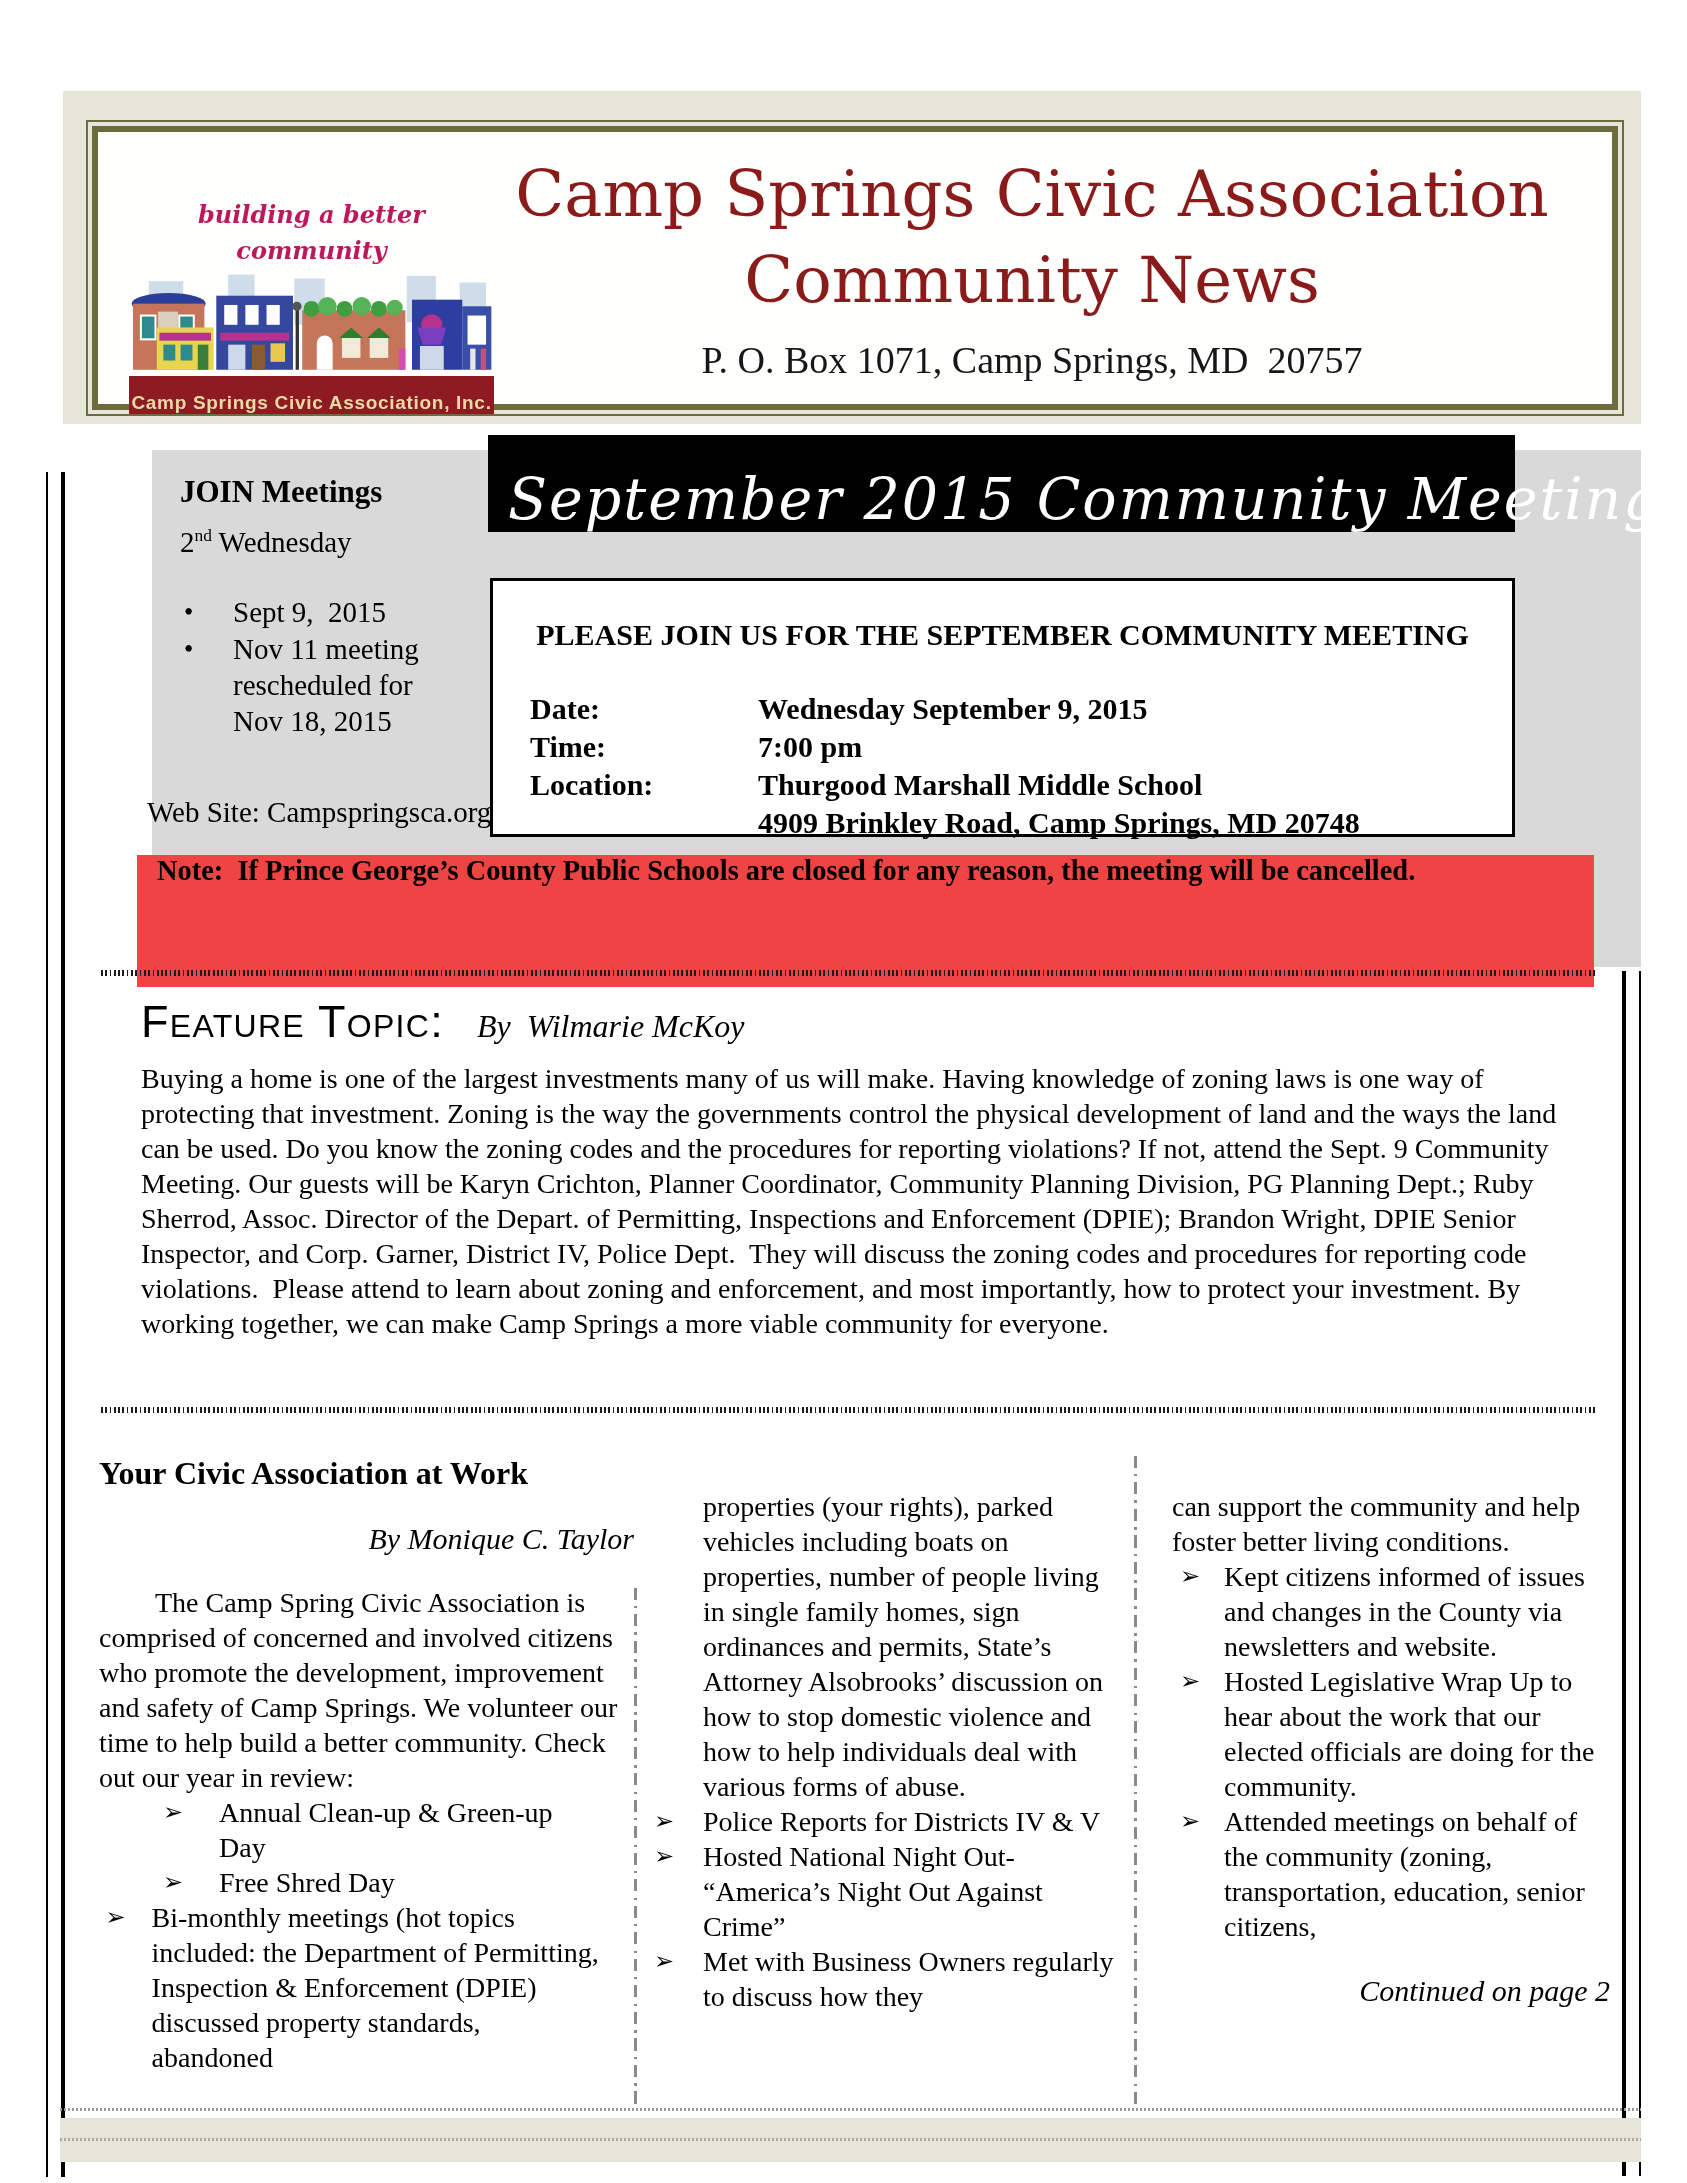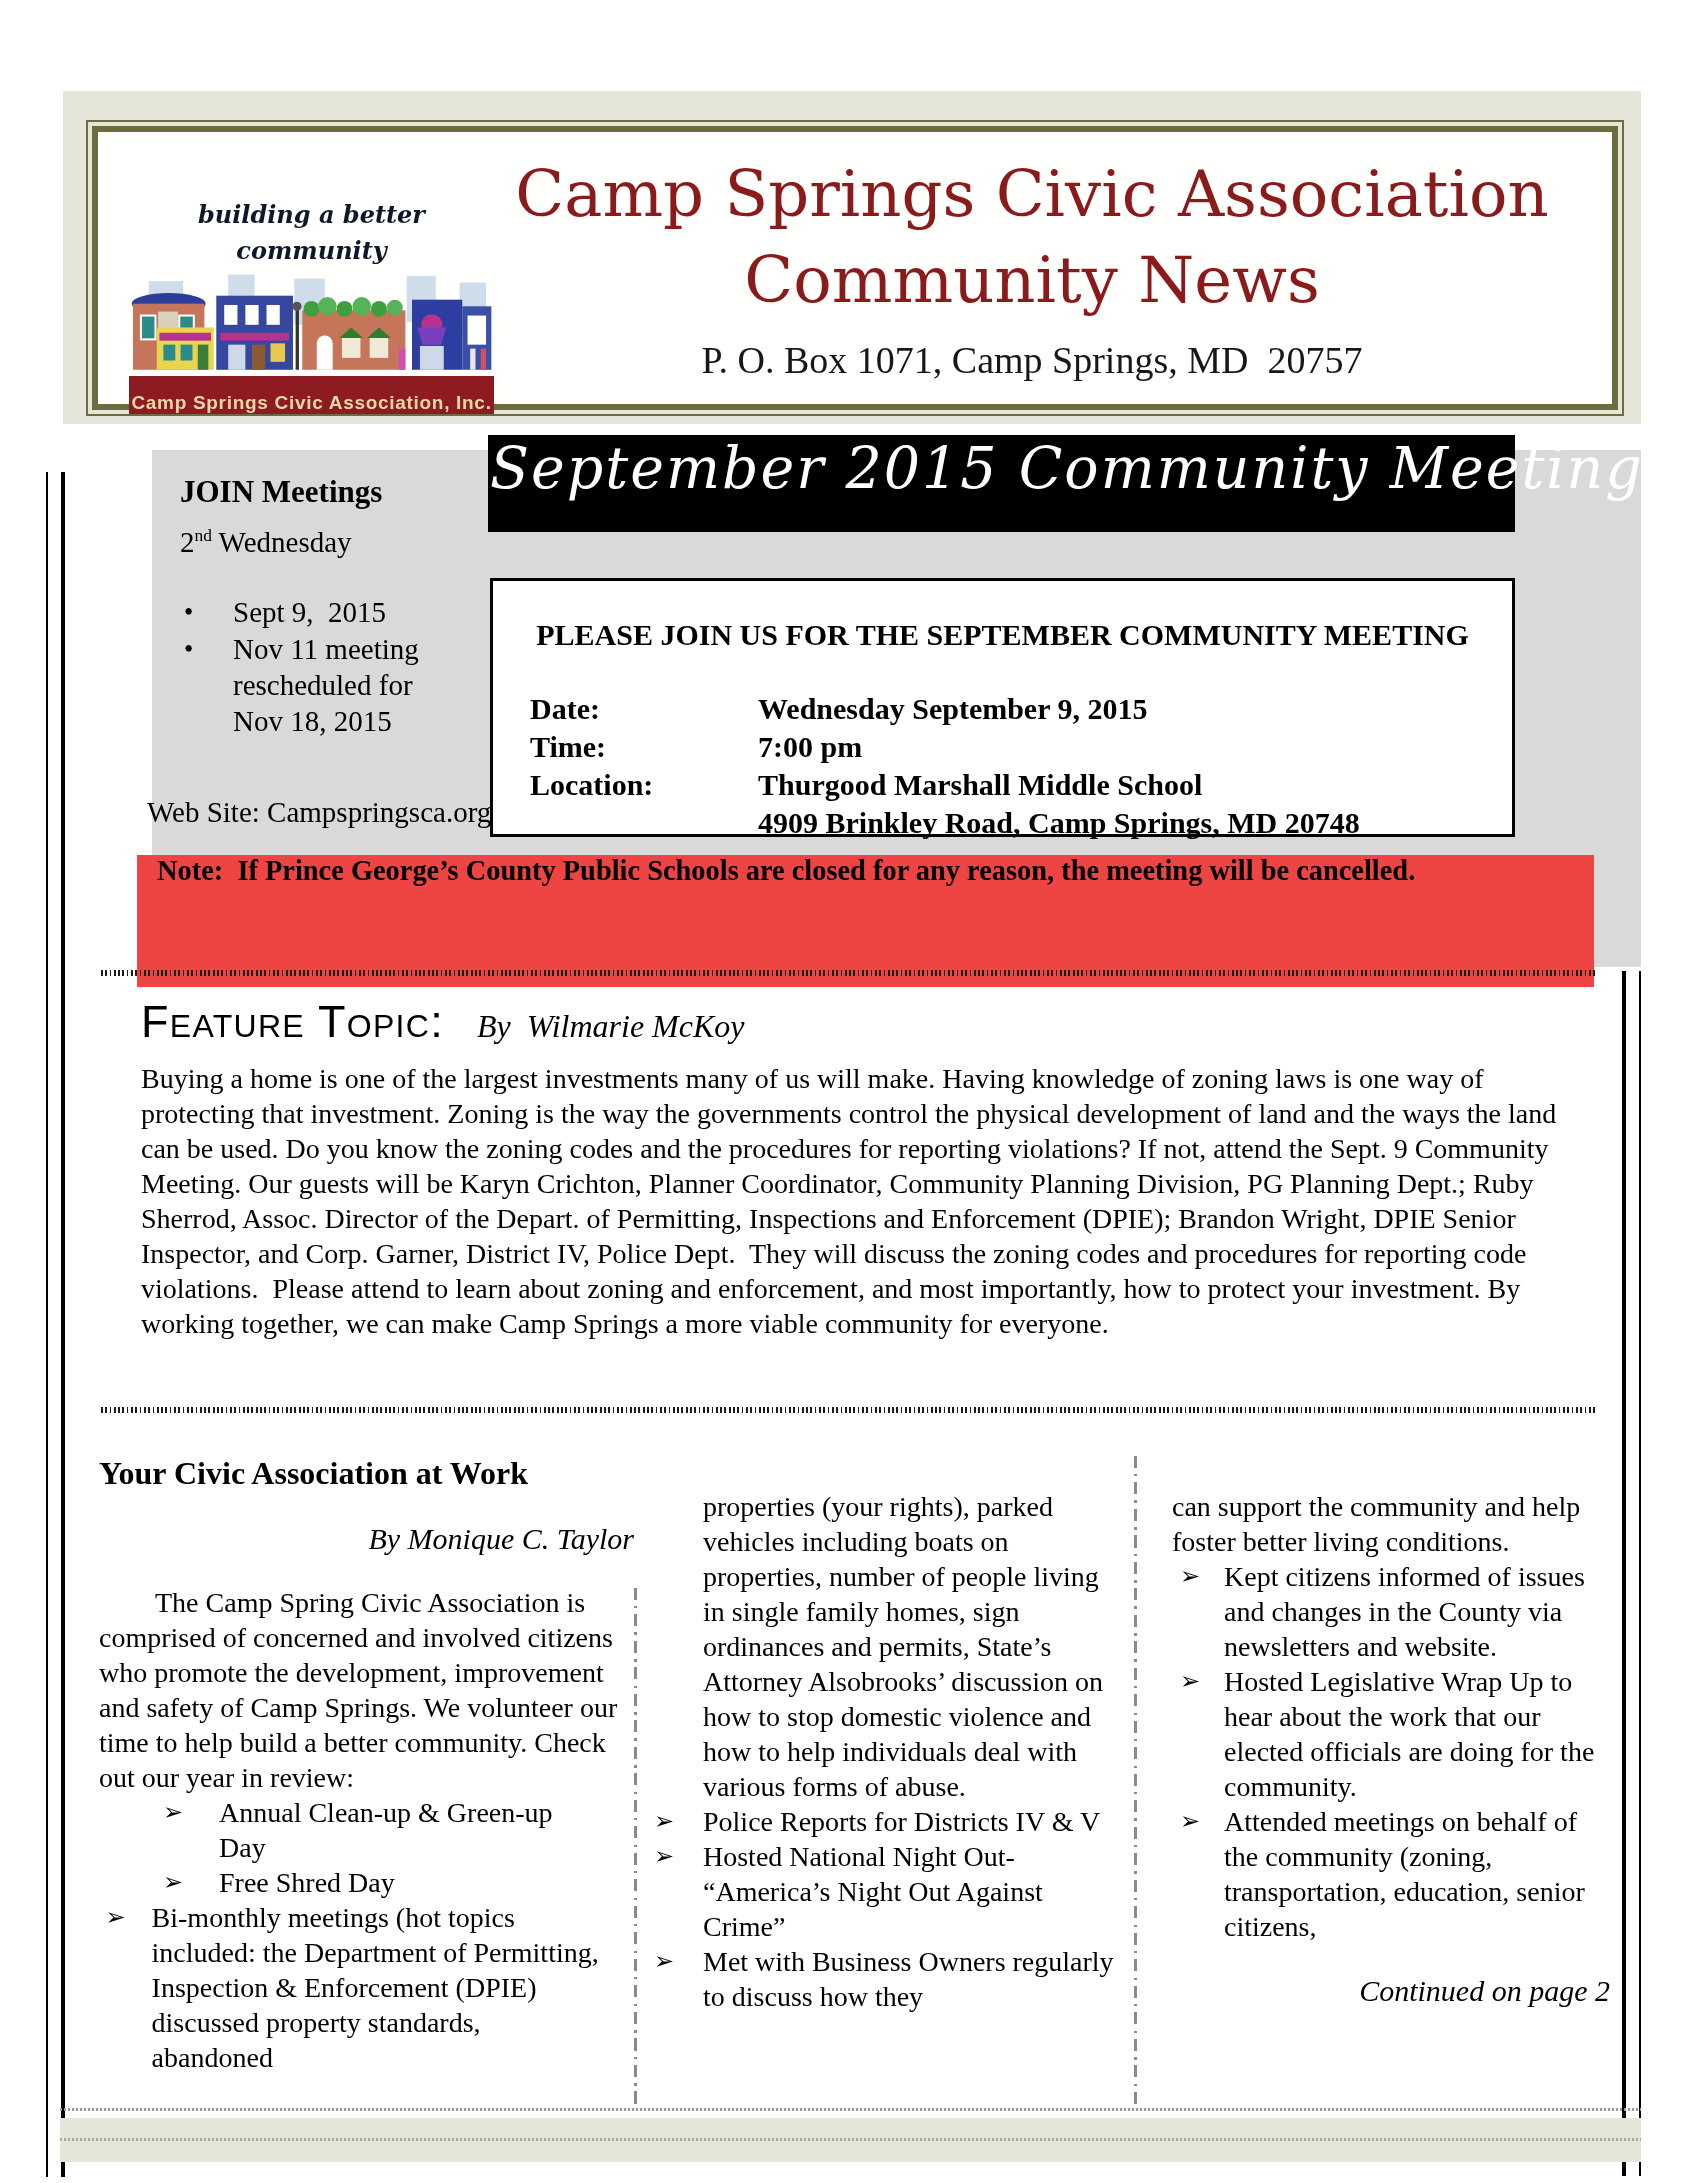--- a/index.html
+++ b/index.html
@@ -13,42 +13,42 @@
 
   
   #header-band { left:63px; top:91px; width:1578px; height:333px; background:#e5e5da; }
   #header-frame-outer { position:absolute; left:22.5px; top:29px; width:1534px; height:292px;
     border:2.6px solid #6d6c3e; }
   #header-frame-inner { position:absolute; left:4px; top:4px; right:4px; bottom:4px;
     border:6.6px solid #6d6c3e; background:#fffffd; }
 
   #logo { left:129px; top:197px; width:365px; height:191px; }
   #logo-tagline { text-align:center; font-family:"DejaVu Serif",serif; font-style:italic;
-    font-weight:bold; font-size:24px; color:#0f172a; line-height:36px; }
+    font-weight:bold; font-size:24px; color:#be185d; line-height:36px; }
   #logo-banner { height:38px; background:#8e1b22; display:flex; align-items:flex-end; justify-content:center;
     font-family:"Liberation Sans",sans-serif; font-weight:bold; font-size:19px; color:#ead9a4; letter-spacing:0.7px; }
 
   #title-block { left:463px; top:151px; width:1138px; text-align:center; }
   .title-line { font-family:"DejaVu Serif",serif; font-size:64px; line-height:86px; color:#8b1a1a; }
   #header-address { margin-top:14.6px; font-size:38px; color:#171717; }
 
   
   #gray-panel { left:152px; top:450px; width:1489px; height:517px; background:#d9d9d9; }
 
   #csca-heading { left:180px; top:474px; font-size:31px; font-weight:bold; }
   #csca-sched { left:180px; top:525px; font-size:29px; }
   #csca-sched sup { font-size:60%; vertical-align:super; }
   #csca-list { left:184px; top:594px; width:311px; font-size:29px; line-height:36px; }
   .csca-row { display:flex; margin-bottom:1.3px; }
   .csca-row .dot { width:49px; font-size:26.5px; }
   .csca-row .txt { width:225px; }
   #csca-web { left:147px; top:796px; font-size:29px; }
 
   #banner { left:488px; top:435px; width:1027px; height:97px; background:#000000;
-    display:flex; align-items:flex-start; padding-left:2px; box-sizing:border-box; }
+    display:flex; align-items:flex-end; padding-left:20px; box-sizing:border-box; }
   #banner span { font-family:"DejaVu Serif",serif; font-style:italic; font-size:57px;
     color:#ffffff; letter-spacing:2px; white-space:nowrap; }
 
   #invite-box { left:490px; top:578px; width:1025px; height:259px; background:#ffffff;
     border:3.3px solid #000; box-sizing:border-box; }
   #invite-heading { margin-top:37px; text-align:center; font-weight:bold; font-size:30px; }
   #invite-rows { margin-top:38px; margin-left:37px; font-size:30px; line-height:38px; font-weight:bold; }
   .inv-row { display:flex; }
   .inv-label { width:228px; }
 

